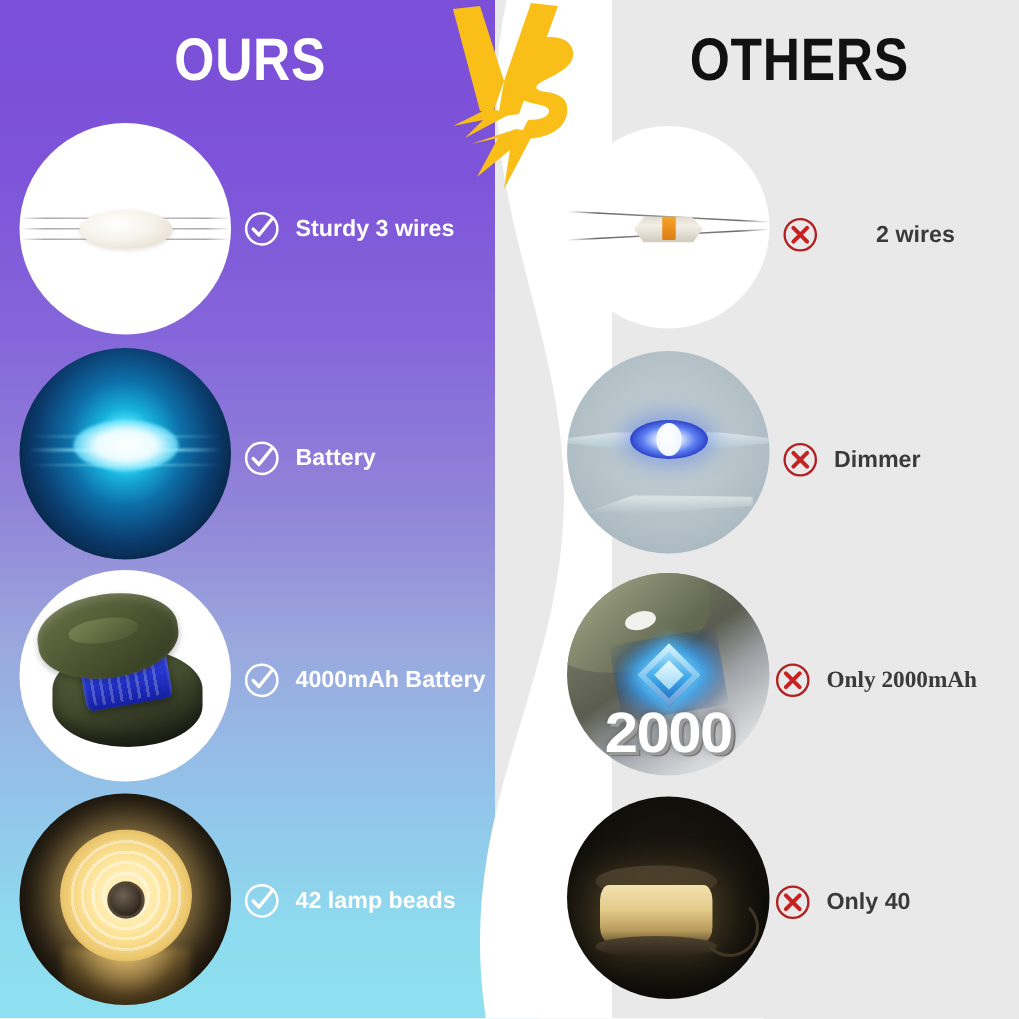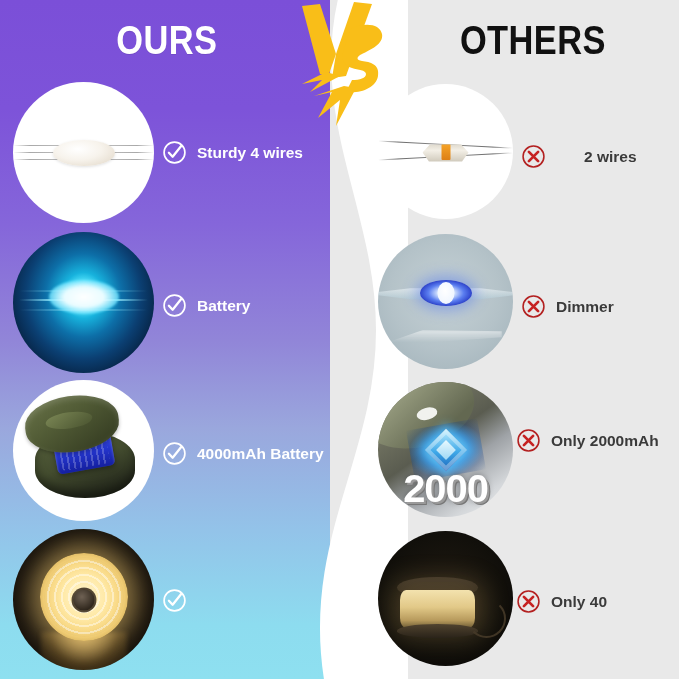--- a/index.html
+++ b/index.html
@@ -514,21 +514,21 @@
     </div>
   </div>
 
   <div class="feature feature-left" style="top:140px;">
     <span class="mark">
       <svg viewBox="0 0 24 24">
           <circle cx="12" cy="12" r="10" fill="none" stroke="#ffffff" stroke-width="1.6"></circle>
           <path d="M6.6,12.2 L10.2,16 L18.6,5.6" fill="none" stroke="#ffffff" stroke-width="2.2" stroke-linecap="round" stroke-linejoin="round"></path>
         </svg>
     </span>
-    <span class="feature-text">Sturdy 4 wires</span>
+    <span class="feature-text">Sturdy 3 wires</span>
   </div>
 
   <div class="feature feature-left" style="top:293px;">
     <span class="mark">
       <svg viewBox="0 0 24 24">
           <circle cx="12" cy="12" r="10" fill="none" stroke="#ffffff" stroke-width="1.6"></circle>
           <path d="M6.6,12.2 L10.2,16 L18.6,5.6" fill="none" stroke="#ffffff" stroke-width="2.2" stroke-linecap="round" stroke-linejoin="round"></path>
         </svg>
     </span>
     <span class="feature-text">Battery</span>
@@ -544,20 +544,21 @@
     <span class="feature-text">4000mAh  Battery</span>
   </div>
 
   <div class="feature feature-left" style="top:588px;">
     <span class="mark">
       <svg viewBox="0 0 24 24">
           <circle cx="12" cy="12" r="10" fill="none" stroke="#ffffff" stroke-width="1.6"></circle>
           <path d="M6.6,12.2 L10.2,16 L18.6,5.6" fill="none" stroke="#ffffff" stroke-width="2.2" stroke-linecap="round" stroke-linejoin="round"></path>
         </svg>
     </span>
+    <span class="feature-text">42 lamp beads</span>
   </div>
 
   <div class="feature feature-right" id="feat-right-0" style="top:144px;">
     <span class="mark">
       <svg viewBox="0 0 24 24">
           <circle cx="12" cy="12" r="10" fill="none" stroke="#B32020" stroke-width="1.5"></circle>
           <path d="M7.6,7.6 L16.4,16.4 M16.4,7.6 L7.6,16.4" fill="none" stroke="#C62222" stroke-width="2.6" stroke-linecap="round"></path>
         </svg>
     </span>
     <span class="feature-text">2 wires</span>
@@ -566,21 +567,21 @@
   <div class="feature feature-right" id="feat-right-1" style="top:294px;">
     <span class="mark">
       <svg viewBox="0 0 24 24">
           <circle cx="12" cy="12" r="10" fill="none" stroke="#B32020" stroke-width="1.5"></circle>
           <path d="M7.6,7.6 L16.4,16.4 M16.4,7.6 L7.6,16.4" fill="none" stroke="#C62222" stroke-width="2.6" stroke-linecap="round"></path>
         </svg>
     </span>
     <span class="feature-text">Dimmer</span>
   </div>
 
-  <div class="feature feature-right" id="feat-right-2" style="top:428px;">
+  <div class="feature feature-right" id="feat-right-2" style="top:441px;font-family:Liberation Serif, serif;">
     <span class="mark">
       <svg viewBox="0 0 24 24">
           <circle cx="12" cy="12" r="10" fill="none" stroke="#B32020" stroke-width="1.5"></circle>
           <path d="M7.6,7.6 L16.4,16.4 M16.4,7.6 L7.6,16.4" fill="none" stroke="#C62222" stroke-width="2.6" stroke-linecap="round"></path>
         </svg>
     </span>
     <span class="feature-text">Only 2000mAh</span>
   </div>
 
   <div class="feature feature-right" id="feat-right-3" style="top:589px;">

